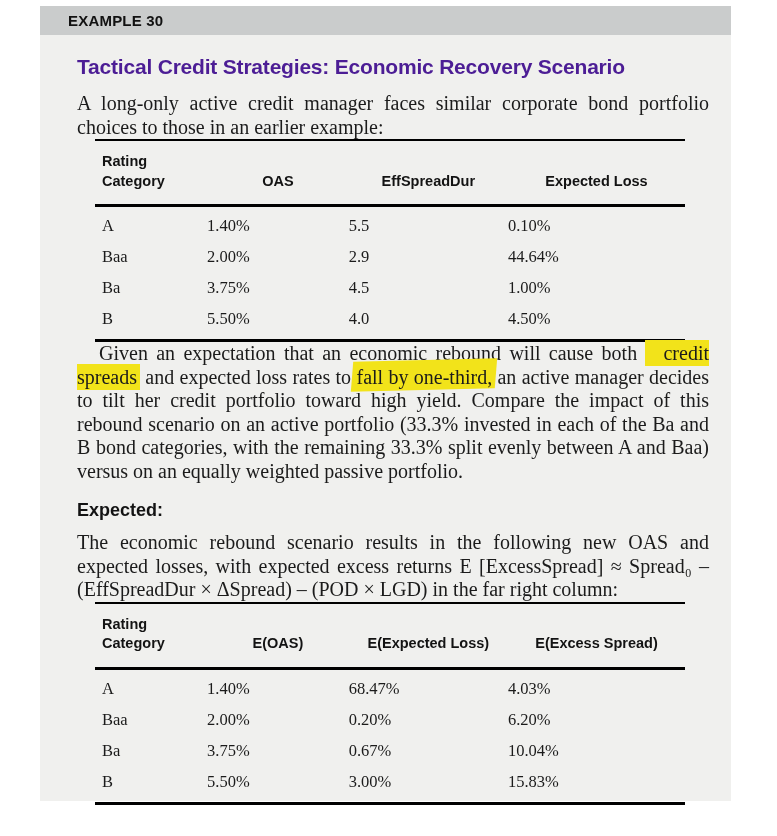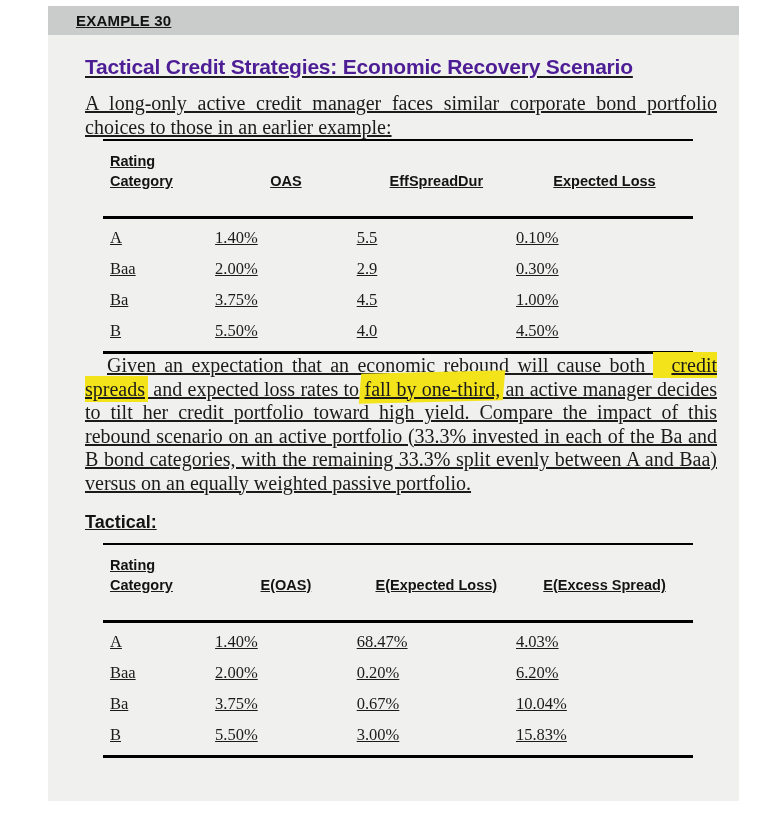--- a/index.html
+++ b/index.html
@@ -12,24 +12,23 @@
   html, body { margin: 0; padding: 0; }
   body {
     width: 777px; height: 836px;
     background: #ffffff;
     font-family: "Liberation Serif", "DejaVu Serif", serif;
     color: var(--ink);
     position: relative;
   }
   .panel {
     position: absolute;
-    left: 48px; top: 6px;
+    left: 40px; top: 6px;
     width: 691px; height: 795px;
     background: var(--panel);
-    text-decoration: underline;
   }
   .banner {
     height: 29px;
     background: var(--banner);
     display: flex; align-items: center;
     padding-left: 28px;
     font-family: "Liberation Sans", "DejaVu Sans", sans-serif;
     font-weight: bold;
     font-size: 15px;
     letter-spacing: 0.2px;
@@ -72,21 +71,21 @@
   table.data col.c2 { width: 24%; }
   table.data col.c3 { width: 27%; }
   table.data col.c4 { width: 30%; }
   table.data thead th {
     font-family: "Liberation Sans", "DejaVu Sans", sans-serif;
     font-weight: bold;
     font-size: 14.5px;
     line-height: 1.35;
     text-align: center;
     vertical-align: bottom;
-    padding: 11px 0 25px 0;
+    padding: 11px 0 13px 0;
     border-bottom: 3px solid #000;
     white-space: pre-line;
     color: #131313;
   }
   table.data thead th.first { text-align: left; padding-left: 7px; }
   table.data tbody td {
     font-size: 16.5px;
     padding: 5px 0 6px 0;
   }
   table.data tbody td.first { text-align: left; padding-left: 7px; }
@@ -142,41 +141,42 @@
         <tr>
           <td class="first">A</td>
           <td>1.40%</td>
           <td>5.5</td>
           <td>0.10%</td>
         </tr>
         <tr>
           <td class="first">Baa</td>
           <td>2.00%</td>
           <td>2.9</td>
-          <td>0.30%</td>
+          <td>44.64%</td>
         </tr>
         <tr>
           <td class="first">Ba</td>
           <td>3.75%</td>
           <td>4.5</td>
           <td>1.00%</td>
         </tr>
         <tr>
           <td class="first">B</td>
           <td>5.50%</td>
           <td>4.0</td>
           <td>4.50%</td>
         </tr>
       </tbody>
     </table>
 
     <p class="body scenario"><span>Given an expectation that an economic rebound will cause both </span><span class="hl">credit spreads</span><span> and expected loss rates to </span><span class="hl-skew">fall by one-third,</span><span> an active manager decides to tilt her credit portfolio toward high yield. Compare the impact of this rebound scenario on an active portfolio (33.3% invested in each of the Ba and B bond categories, with the remaining 33.3% split evenly between A and Baa) versus on an equally weighted passive portfolio.</span></p>
 
-    <h2 class="soln-head">Tactical:</h2>
-
+    <h2 class="soln-head">Expected:</h2>
+
+    <p class="body soln-para">The economic rebound scenario results in the following new OAS and expected losses, with expected excess returns E [ExcessSpread] ≈ Spread₀ –(EffSpreadDur × ΔSpread) – (POD × LGD) in the far right column:</p>
 
     <table class="data">
       <colgroup>
           <col class="c1">
           <col class="c2">
           <col class="c3">
           <col class="c4">
         </colgroup>
       <thead>
         <tr>

